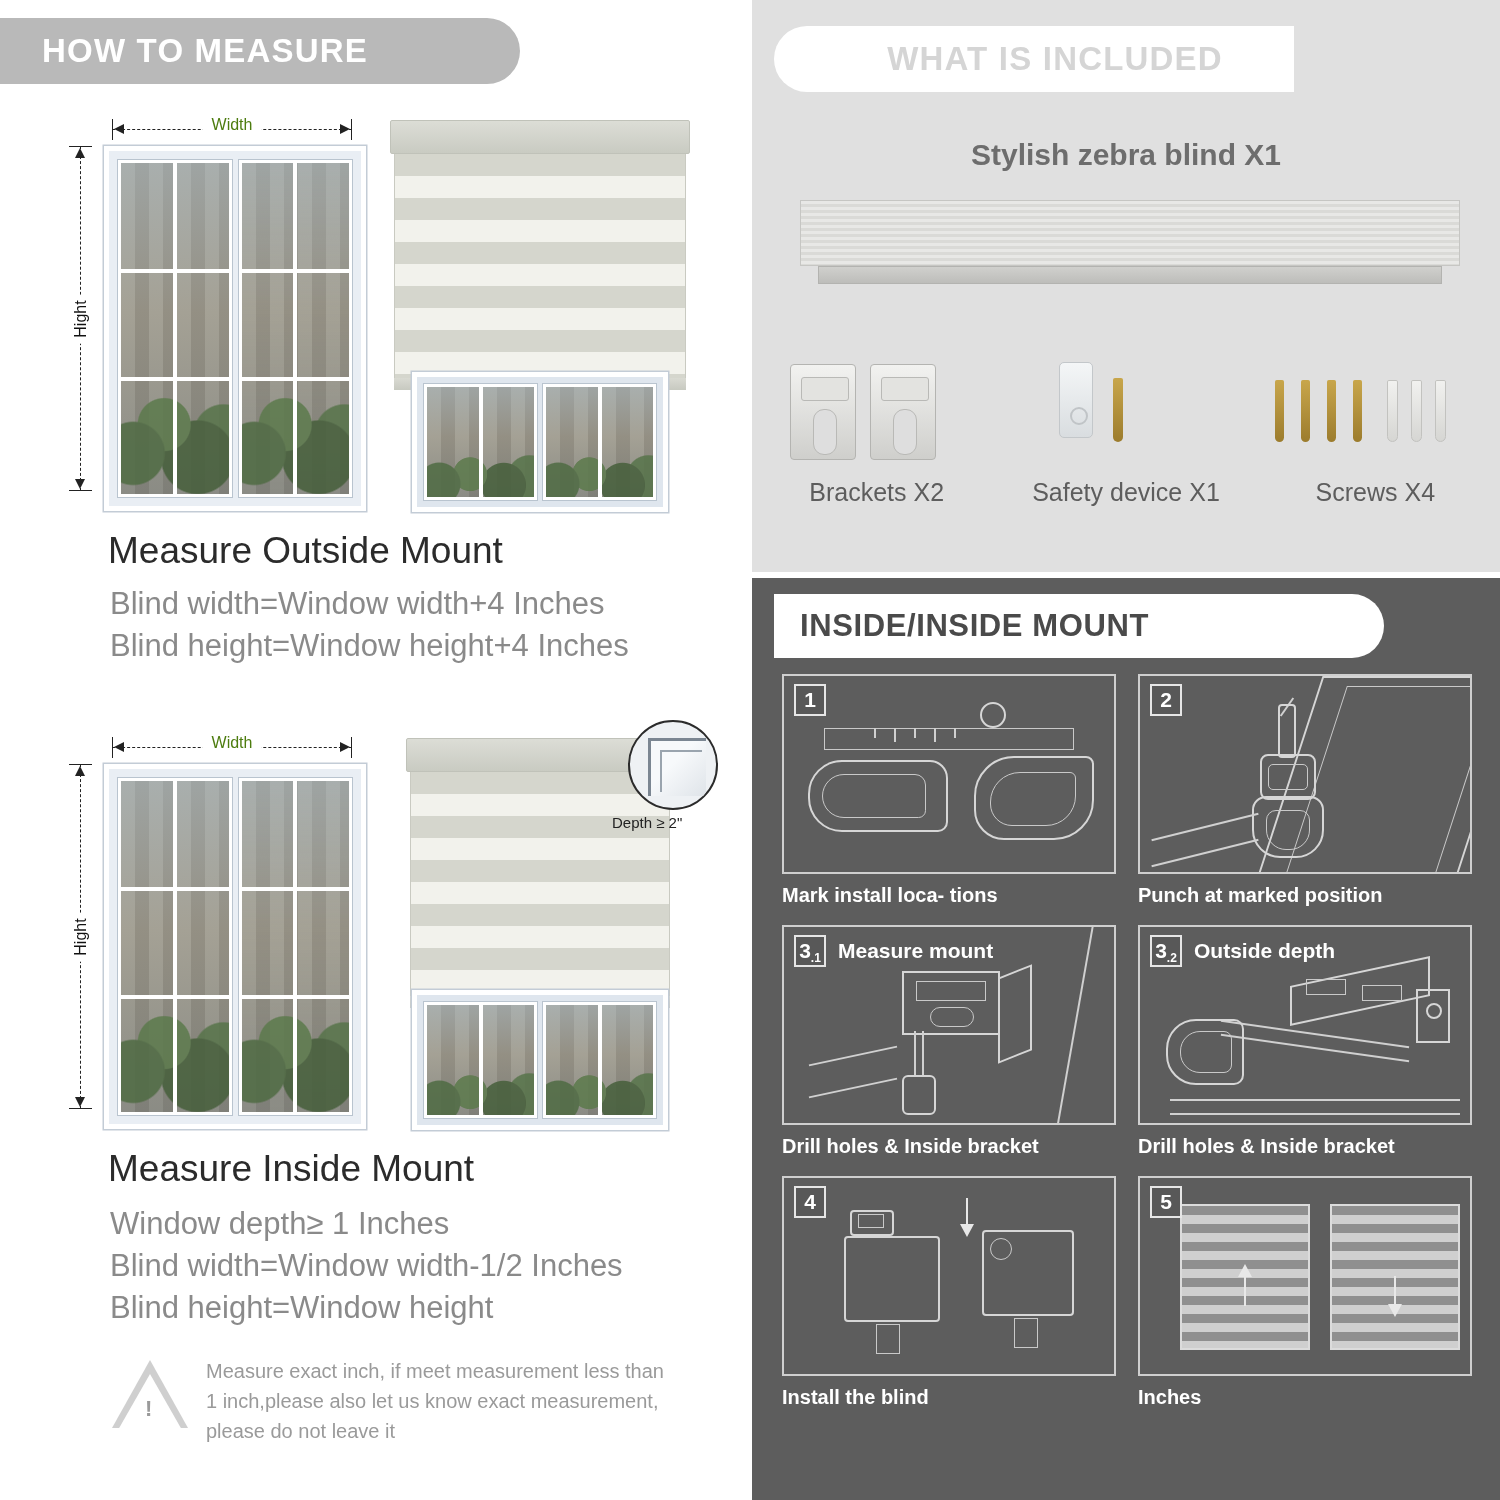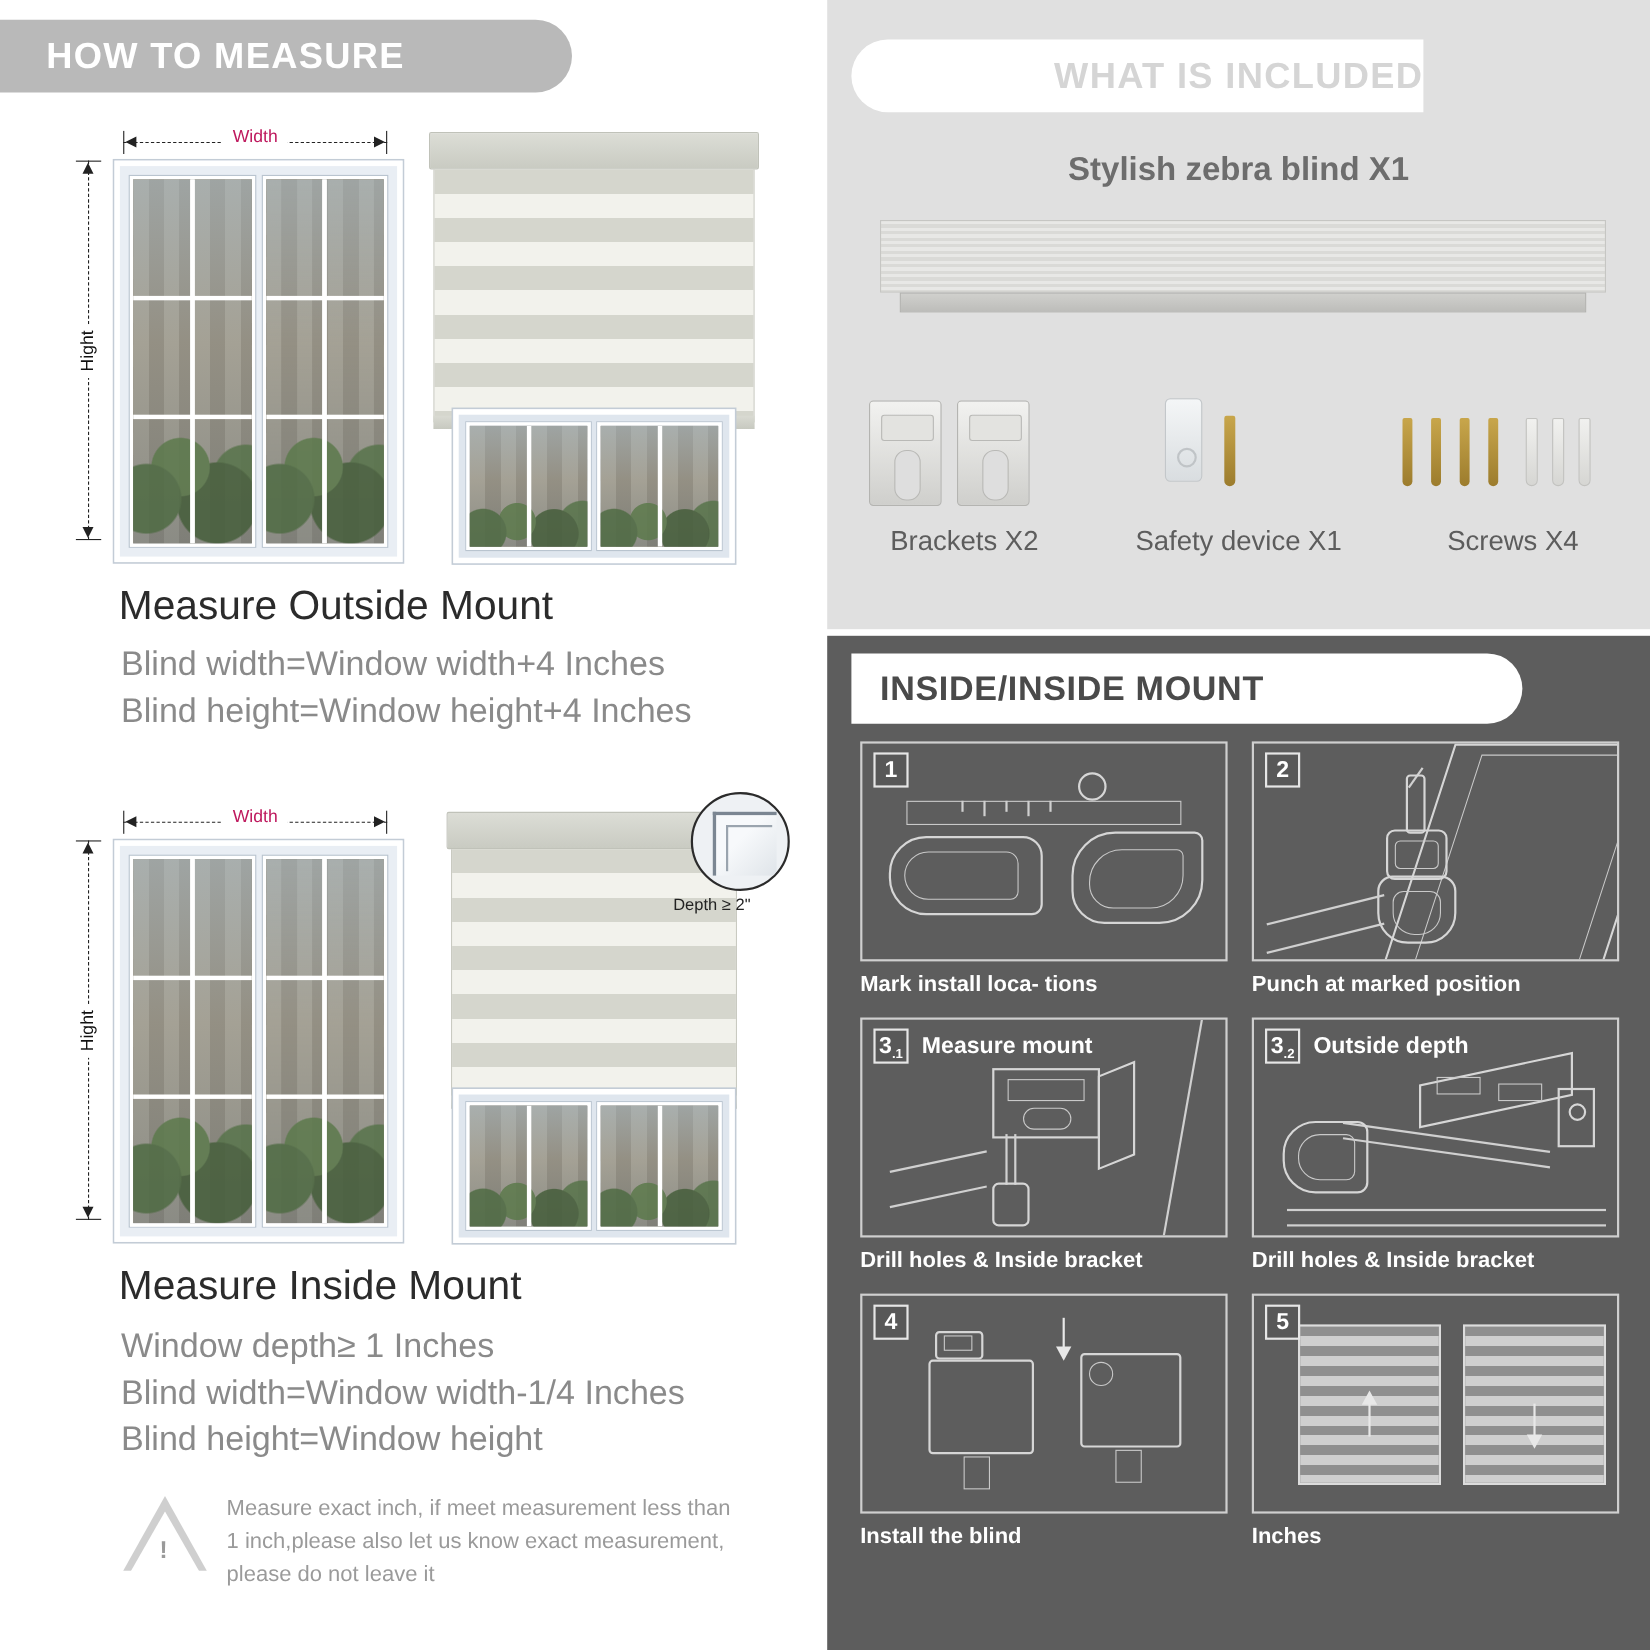--- a/index.html
+++ b/index.html
@@ -46,21 +46,21 @@
   .dim-width .cap-l { left: 0; }
   .dim-width .cap-r { right: 0; }
   .dim-width .arw {
     position:absolute; top:6px; width:0;height:0;
     border-top:5px solid transparent; border-bottom:5px solid transparent;
   }
   .dim-width .arw.l { left:2px; border-right:10px solid #222; }
   .dim-width .arw.r { right:2px; border-left:10px solid #222; }
   .dim-width .lbl {
     position: absolute; left: 50%; top: -2px; transform: translateX(-50%);
-    background: #fff; padding: 0 9px; font-size: 16px; color: #be185d;
+    background: #fff; padding: 0 9px; font-size: 16px; color: #4d7c0f;
   }
 
   
   .dim-height {
     position: absolute; left: 8px; top: 36px; width: 24px; height: 345px;
   }
   .dim-height .line {
     position: absolute; left: 12px; top: 0; bottom: 0; width: 0;
     border-left: 1.6px dashed #222;
   }
@@ -196,23 +196,23 @@
     position: absolute; left: 94px; top: 4px; width: 470px;
     font-size: 20px; line-height: 30px; color: #9a9a9a;
   }
 
   
   .right-top {
     position: absolute; left: 752px; top: 0; width: 748px; height: 572px;
     background: #e0e0e0;
   }
   .badge-white {
-    position: absolute; left: 22px; top: 36px; width: 520px; height: 66px;
+    position: absolute; left: 22px; top: 26px; width: 520px; height: 66px;
     background: #ffffff; border-radius: 34px 0 0 34px;
-    display: flex; align-items: center; justify-content: flex-end;
+    display: flex; align-items: center; justify-content: center;
   }
   .badge-white span {
     color: #d5d5d5; font-size: 33px; font-weight: bold; letter-spacing: 1.2px;
     margin-left: 42px;
   }
   .inc-title {
     position: absolute; left: 0; right: 0; top: 138px; text-align: center;
     font-size: 30px; color: #6d6d6d; font-weight: bold;
   }
   .headrail {
@@ -460,21 +460,21 @@
         <div class="depth-callout">
           <div class="corner"></div>
             <div class="inner"></div>
         </div>
         <div class="depth-label">Depth ≥ 2"</div>
       </div>
     </div>
 
     <h2 class="sect-title" style="left:108px; top:1148px;">Measure Inside Mount</h2>
     <div class="sect-line" style="left:110px; top:1206px;">Window depth≥ 1 Inches</div>
-    <div class="sect-line" style="left:110px; top:1248px;">Blind width=Window width-1/4 Inches</div>
+    <div class="sect-line" style="left:110px; top:1248px;">Blind width=Window width-1/2 Inches</div>
     <div class="sect-line" style="left:110px; top:1290px;">Blind height=Window height</div>
 
     <div class="warn">
       <div class="tri"></div>
       <div class="tri-in"></div>
       <div class="bang">!</div>
       <p>Measure exact inch, if meet measurement less than 1 inch,please also let us know exact measurement, please do not leave it</p>
     </div>
   </div>
 

